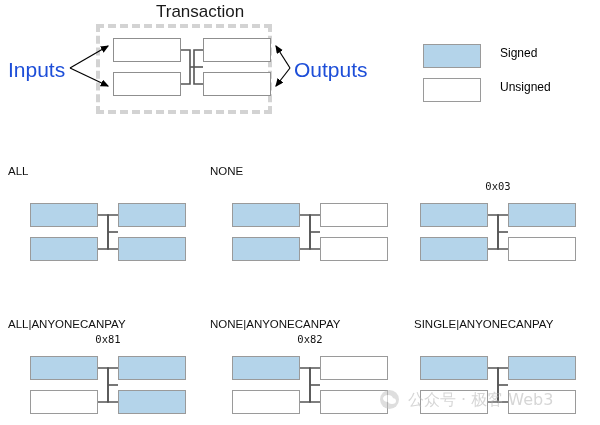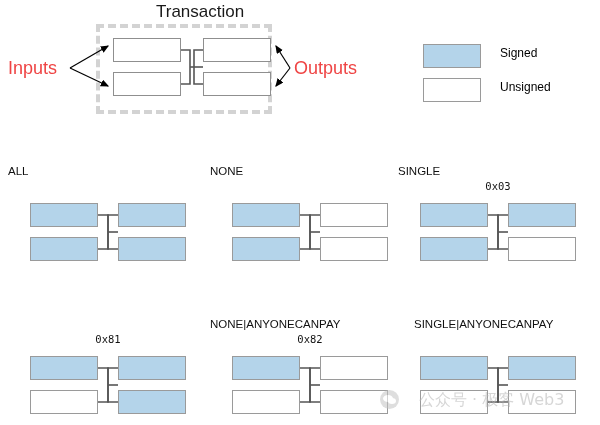--- a/index.html
+++ b/index.html
@@ -16,22 +16,22 @@
     color: #000000;
   }
 
   
   .txt { position: absolute; white-space: nowrap; }
   .title-txt {
     font-size: 17px;
     color: #1a1a1a;
   }
   .side-label {
-    font-size: 18px;
-    color: #ef4444;
+    font-size: 21px;
+    color: #1d4ed8;
   }
   .legend-label {
     font-size: 12px;
     color: #000000;
   }
   .case-name {
     font-size: 11.5px;
     color: #111111;
   }
   .case-hex {
@@ -82,21 +82,21 @@
 
   
   .case-group { position: absolute; width: 200px; height: 110px; }
 
   
   #watermark {
     position: absolute;
     left: 380px;
     top: 390px;
     display: flex;
-    gap: 20px;
+    gap: 9px;
     opacity: 0.55;
     pointer-events: none;
   }
   #watermark .wm-text {
     font-size: 16px;
     color: #b5b5b5;
     font-family: "DejaVu Sans", sans-serif;
     white-space: nowrap;
   }
   #watermark .wm-icon {
@@ -187,36 +187,36 @@
     <div class="io-box" style="left: 110px; top: 72px; width: 68px; height: 24px;"></div>
     <svg class="conn" width="200" height="110">
       <g stroke="#555555" stroke-width="1.6" fill="none">
         <path d="M90,50 L100,50 L100,84 L90,84"></path>
         <path d="M100,67 L110,67"></path>
         <path d="M110,50 L100,50 L100,84 L110,84"></path>
       </g>
     </svg>
   </div>
 <div class="case-group" id="case-2" style="left:398px; top:165px;">
-    <div class="txt case-name" style="left: 0px; top: 0px; width: 200px;">SINGLE</div>
     <div class="txt case-hex" style="left: 0px; top: 15px; width: 200px;">0x03</div>
     <div class="io-box signed" style="left: 22px; top: 38px; width: 68px; height: 24px;"></div>
     <div class="io-box signed" style="left: 22px; top: 72px; width: 68px; height: 24px;"></div>
     <div class="io-box signed" style="left: 110px; top: 38px; width: 68px; height: 24px;"></div>
     <div class="io-box" style="left: 110px; top: 72px; width: 68px; height: 24px;"></div>
     <svg class="conn" width="200" height="110">
       <g stroke="#555555" stroke-width="1.6" fill="none">
         <path d="M90,50 L100,50 L100,84 L90,84"></path>
         <path d="M100,67 L110,67"></path>
         <path d="M110,50 L100,50 L100,84 L110,84"></path>
       </g>
     </svg>
   </div>
 
 <div class="case-group" id="case-3" style="left:8px;   top:318px;">
+    <div class="txt case-name" style="left: 0px; top: 0px; width: 200px;">ALL|ANYONECANPAY</div>
     <div class="txt case-hex" style="left: 0px; top: 15px; width: 200px;">0x81</div>
     <div class="io-box signed" style="left: 22px; top: 38px; width: 68px; height: 24px;"></div>
     <div class="io-box" style="left: 22px; top: 72px; width: 68px; height: 24px;"></div>
     <div class="io-box signed" style="left: 110px; top: 38px; width: 68px; height: 24px;"></div>
     <div class="io-box signed" style="left: 110px; top: 72px; width: 68px; height: 24px;"></div>
     <svg class="conn" width="200" height="110">
       <g stroke="#555555" stroke-width="1.6" fill="none">
         <path d="M90,50 L100,50 L100,84 L90,84"></path>
         <path d="M100,67 L110,67"></path>
         <path d="M110,50 L100,50 L100,84 L110,84"></path>

